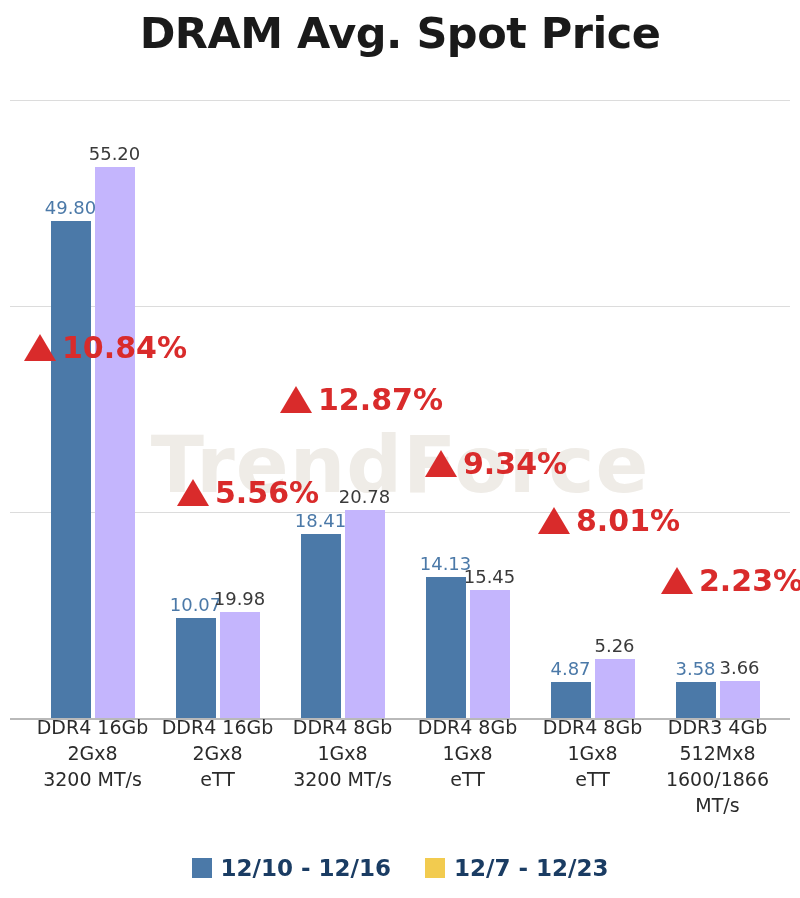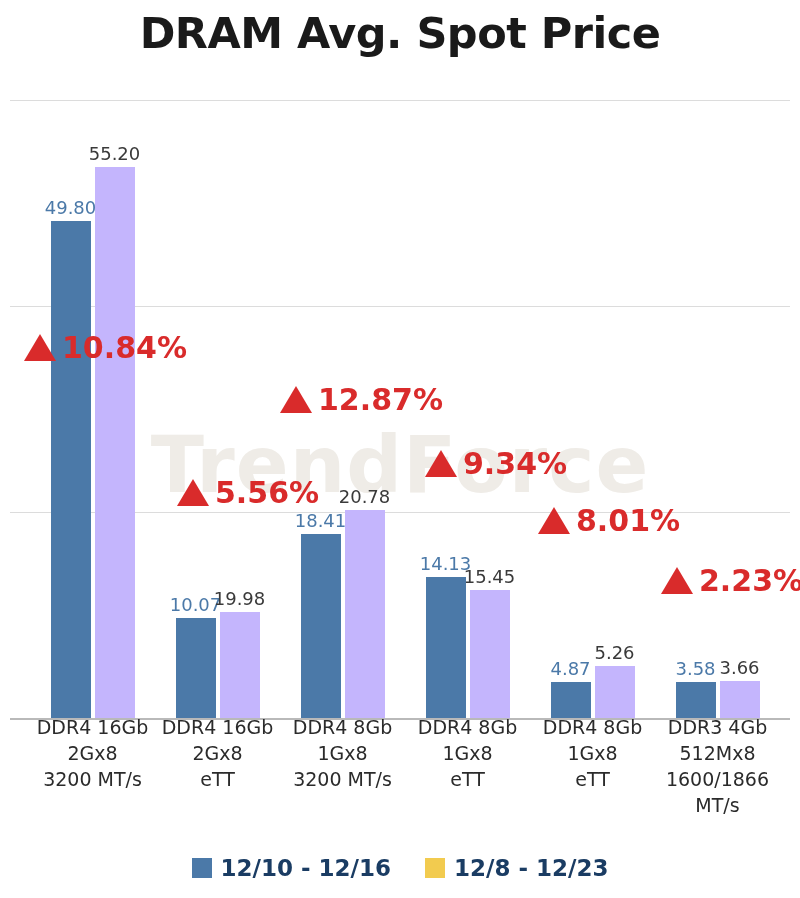--- a/index.html
+++ b/index.html
@@ -256,21 +256,21 @@
           <span class="tri"></span>
           <span class="pct">9.34%</span>
         </div>
       </div>
 
       <div class="group">
         <div class="bars">
           <div class="bar b1" style="height:36px;text-decoration:underline;">
             <span class="bar-label">4.87</span>
           </div>
-          <div class="bar b2" style="height:52px;">
+          <div class="bar b2" style="height:59px;">
             <span class="bar-label">5.26</span>
           </div>
         </div>
         <div class="badge" style="left:8px; top:403px;">
           <span class="tri"></span>
           <span class="pct">8.01%</span>
         </div>
       </div>
 
       <div class="group">
@@ -325,17 +325,17 @@
     </div>
   </div>
 
   <div class="legend">
     <div class="legend-item">
       <span class="legend-swatch" style="background:#4b79a8;"></span>
       <span class="legend-label">12/10 - 12/16</span>
     </div>
     <div class="legend-item">
       <span class="legend-swatch" style="background:#f2cb4f;"></span>
-      <span class="legend-label">12/8 - 12/23</span>
+      <span class="legend-label">12/7 - 12/23</span>
     </div>
   </div>
 
 </div>
 
 </body></html>

